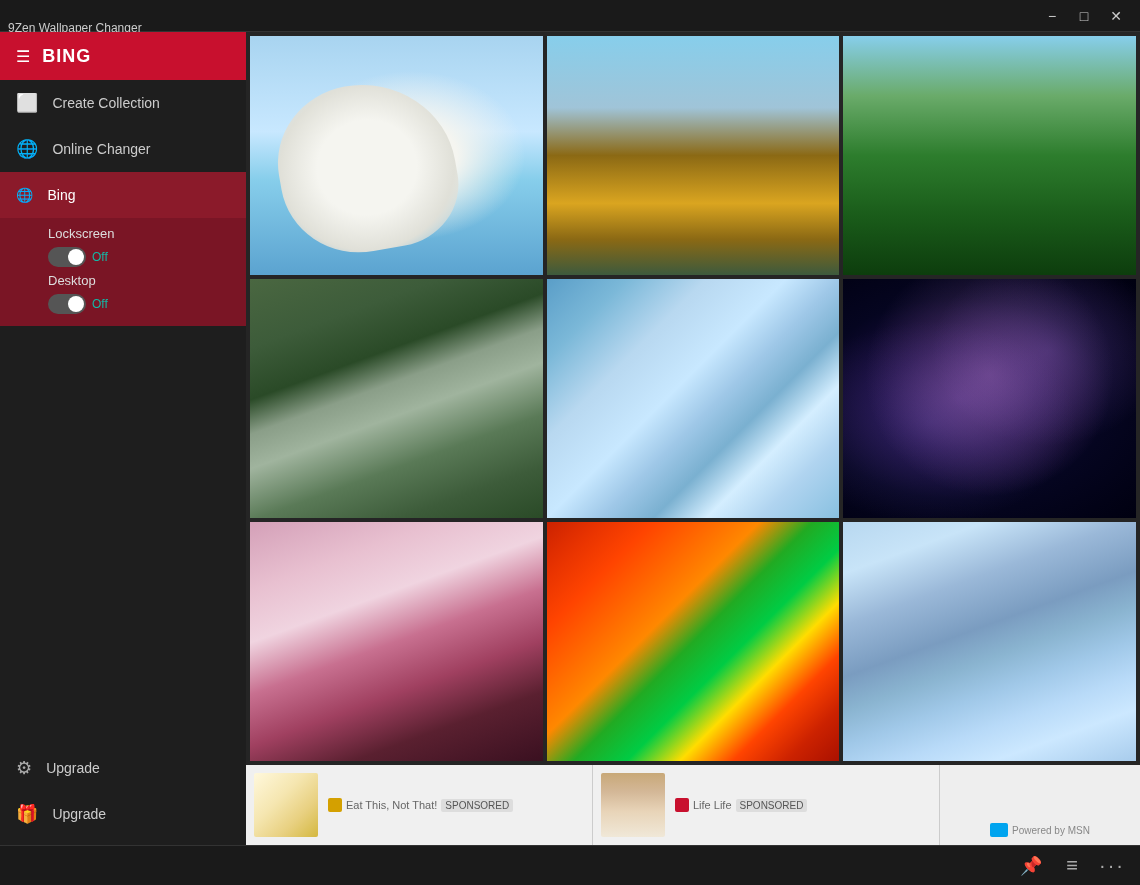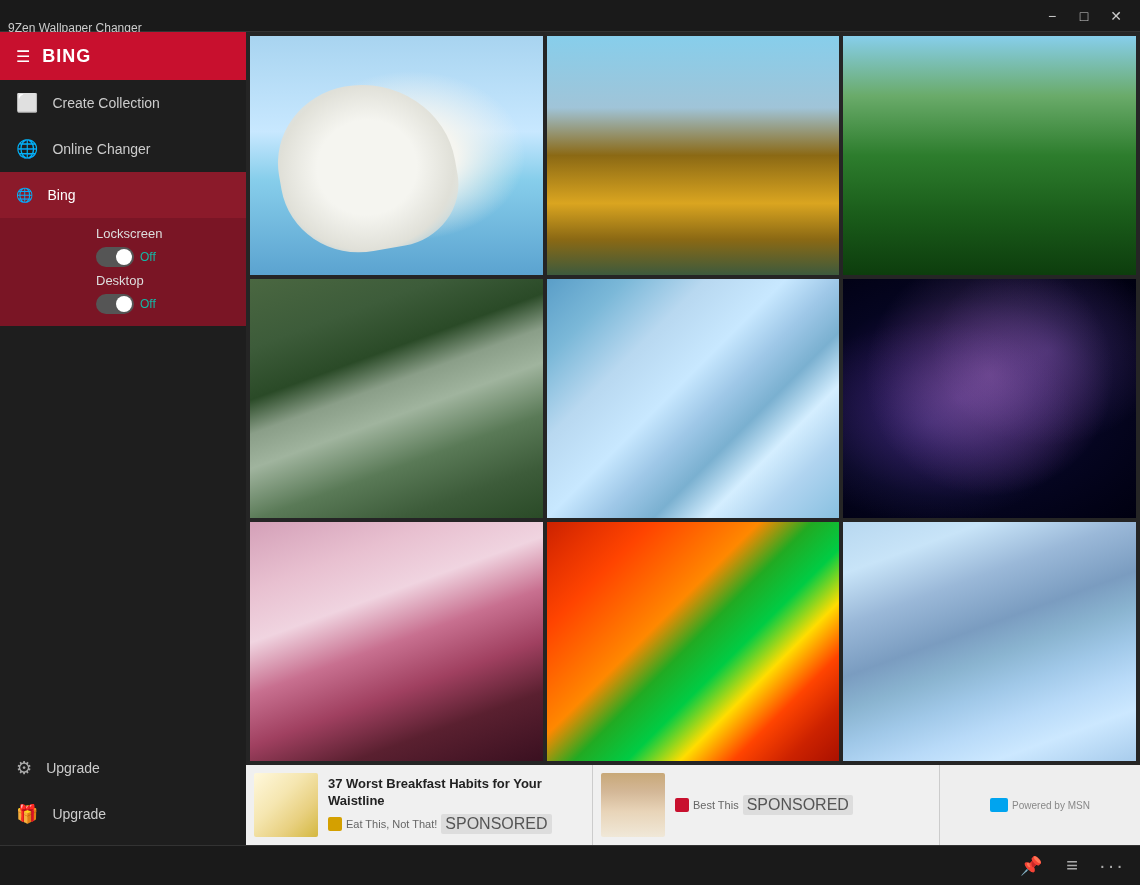--- a/index.html
+++ b/index.html
@@ -120,21 +120,20 @@
       background: #7a1525;
       padding: 8px 16px 12px 48px;
       display: flex;
       flex-direction: column;
       gap: 6px;
     }
     .toggle-row {
       display: flex;
       align-items: center;
       justify-content: space-between;
-      margin-left: 48px;
     }
     .toggle-label {
       font-size: 13px;
       color: #ddd;
     }
     .toggle-group {
       display: flex;
       align-items: center;
       gap: 6px;
     }
@@ -324,30 +323,30 @@
       display: inline-block;
       flex-shrink: 0;
     }
     .ad-source-dot.yellow {
       background: #d4a000;
     }
     .ad-sponsored {
       background: #ddd;
       border-radius: 2px;
       padding: 1px 4px;
-      font-size: 16px;
+      font-size: 10px;
       color: #555;
     }
 
     .ad-powered {
       width: 200px;
       display: flex;
       flex-direction: column;
       align-items: center;
-      justify-content: center;
+      justify-content: flex-end;
       padding: 8px;
       background: #eee;
     }
     .ad-powered-text {
       font-size: 10px;
       color: #888;
       display: flex;
       align-items: center;
       gap: 4px;
     }
@@ -471,34 +470,33 @@
       <div class="wallpaper-cell wp-milkyway"></div>
       <div class="wallpaper-cell wp-cherry"></div>
       <div class="wallpaper-cell wp-feathers"></div>
       <div class="wallpaper-cell wp-ice"></div>
     </div>
 
     <div class="ad-banner">
       <div class="ad-item">
         <div class="ad-thumb ad-thumb-egg"></div>
         <div class="ad-content">
-          <div class="ad-title">37 Worst Breakfast Habits for Your Waistline</div>
           <div class="ad-source">
             <span class="ad-source-dot yellow"></span>
             <span>Eat This, Not That!</span>
             <span class="ad-sponsored">SPONSORED</span>
           </div>
         </div>
       </div>
       <div class="ad-item">
         <div class="ad-thumb ad-thumb-person"></div>
         <div class="ad-content">
           <div class="ad-source">
             <span class="ad-source-dot"></span>
-            <span>Best This</span>
+            <span>Life Life</span>
             <span class="ad-sponsored">SPONSORED</span>
           </div>
         </div>
       </div>
       <div class="ad-powered">
         <div class="ad-powered-text">
           <span class="msn-logo"></span>
           <span>Powered by MSN</span>
         </div>
       </div>

